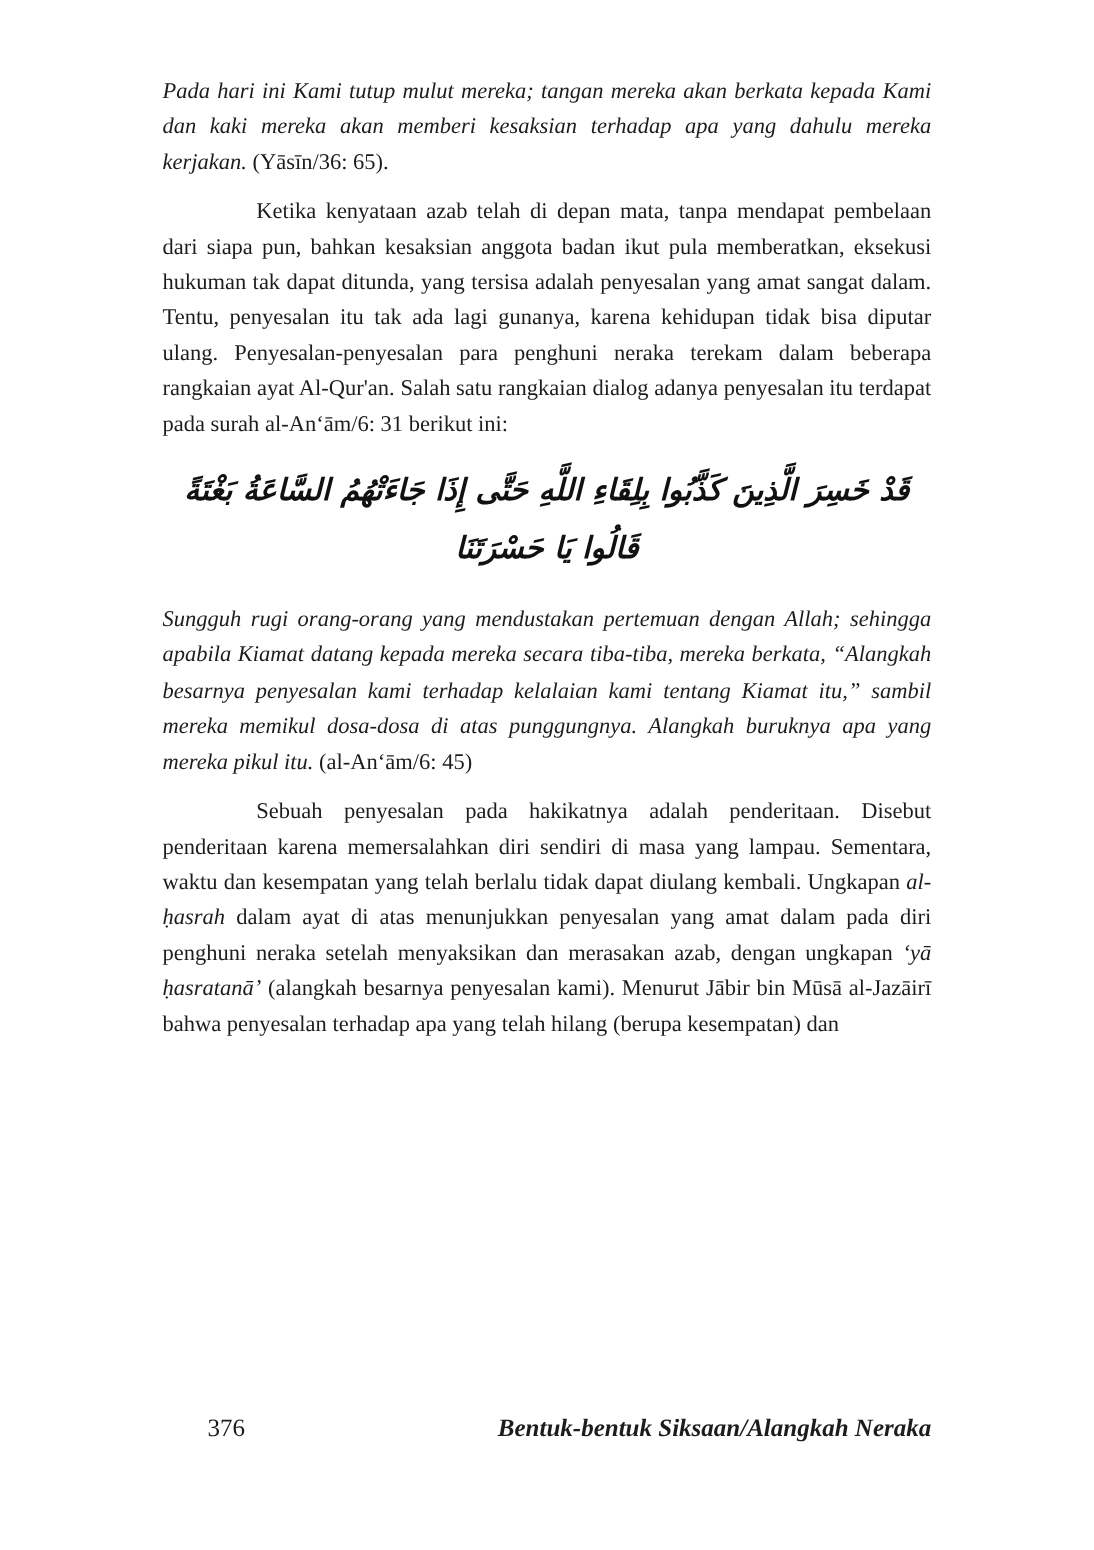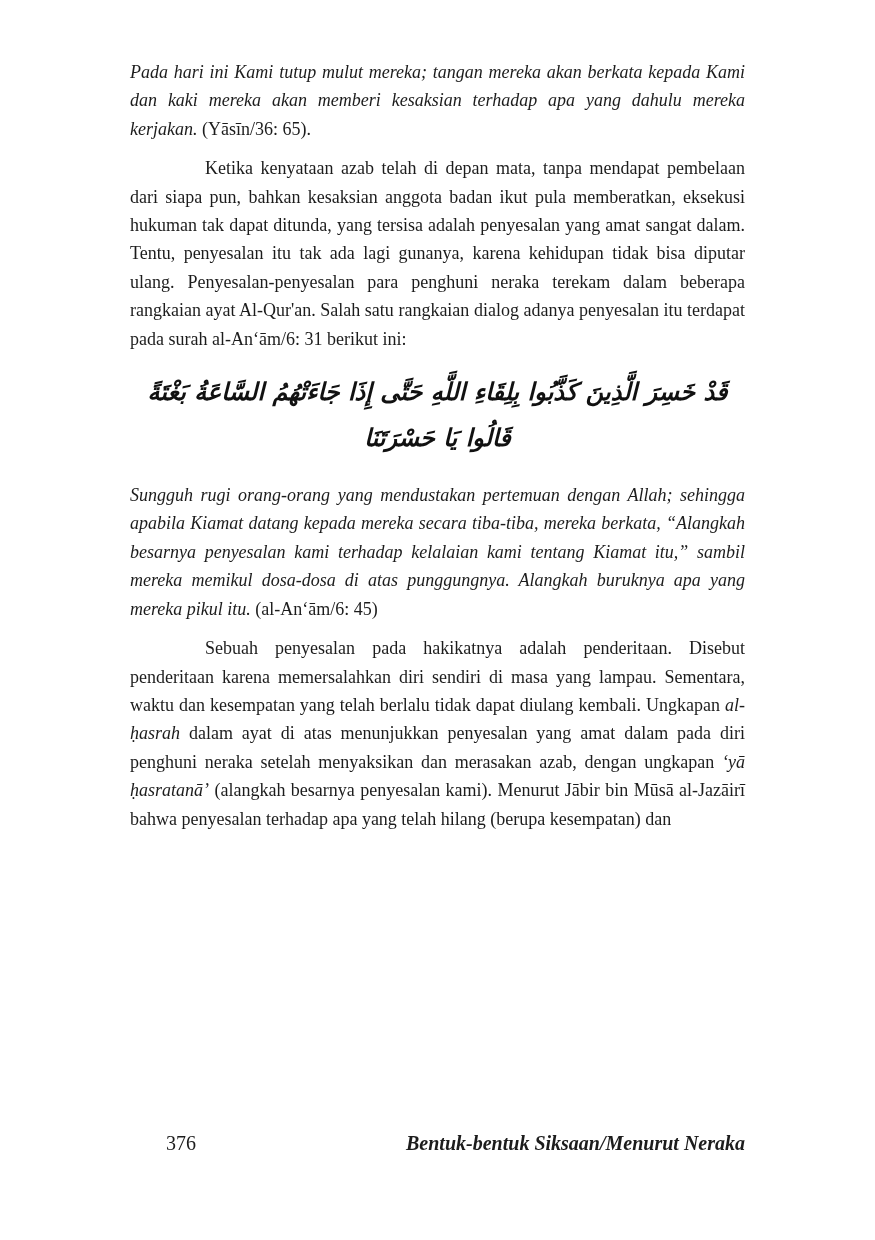--- a/index.html
+++ b/index.html
@@ -90,16 +90,16 @@
   <p class="para italic">
     <span>Sungguh rugi orang-orang yang mendustakan pertemuan dengan Allah; sehingga apabila Kiamat datang kepada mereka secara tiba-tiba, mereka berkata, “Alangkah besarnya penyesalan kami terhadap kelalaian kami tentang Kiamat itu,” sambil mereka memikul dosa-dosa di atas punggungnya. Alangkah buruknya apa yang mereka pikul itu.</span><span class="roman"> (al-An‘ām/6: 45)</span>
   </p>
 
   <p class="para indent">
     <span class="roman">Sebuah penyesalan pada hakikatnya adalah penderitaan. Disebut penderitaan karena memersalahkan diri sendiri di masa yang lampau. Sementara, waktu dan kesempatan yang telah berlalu tidak dapat diulang kembali. Ungkapan </span><span class="italic">al-ḥasrah</span><span class="roman"> dalam ayat di atas menunjukkan penyesalan yang amat dalam pada diri penghuni neraka setelah menyaksikan dan merasakan azab, dengan ungkapan </span><span class="italic">‘yā ḥasratanā’</span><span class="roman"> (alangkah besarnya penyesalan kami). Menurut Jābir bin Mūsā al-Jazāirī bahwa penyesalan terhadap apa yang telah hilang (berupa kesempatan) dan</span>
   </p>
 
   <div class="footer">
     <span class="page-number">376</span>
-    <span class="footer-title">Bentuk-bentuk Siksaan/Menurut Neraka</span>
+    <span class="footer-title">Bentuk-bentuk Siksaan/Alangkah Neraka</span>
   </div>
 
 </div>
 
 </body></html>

